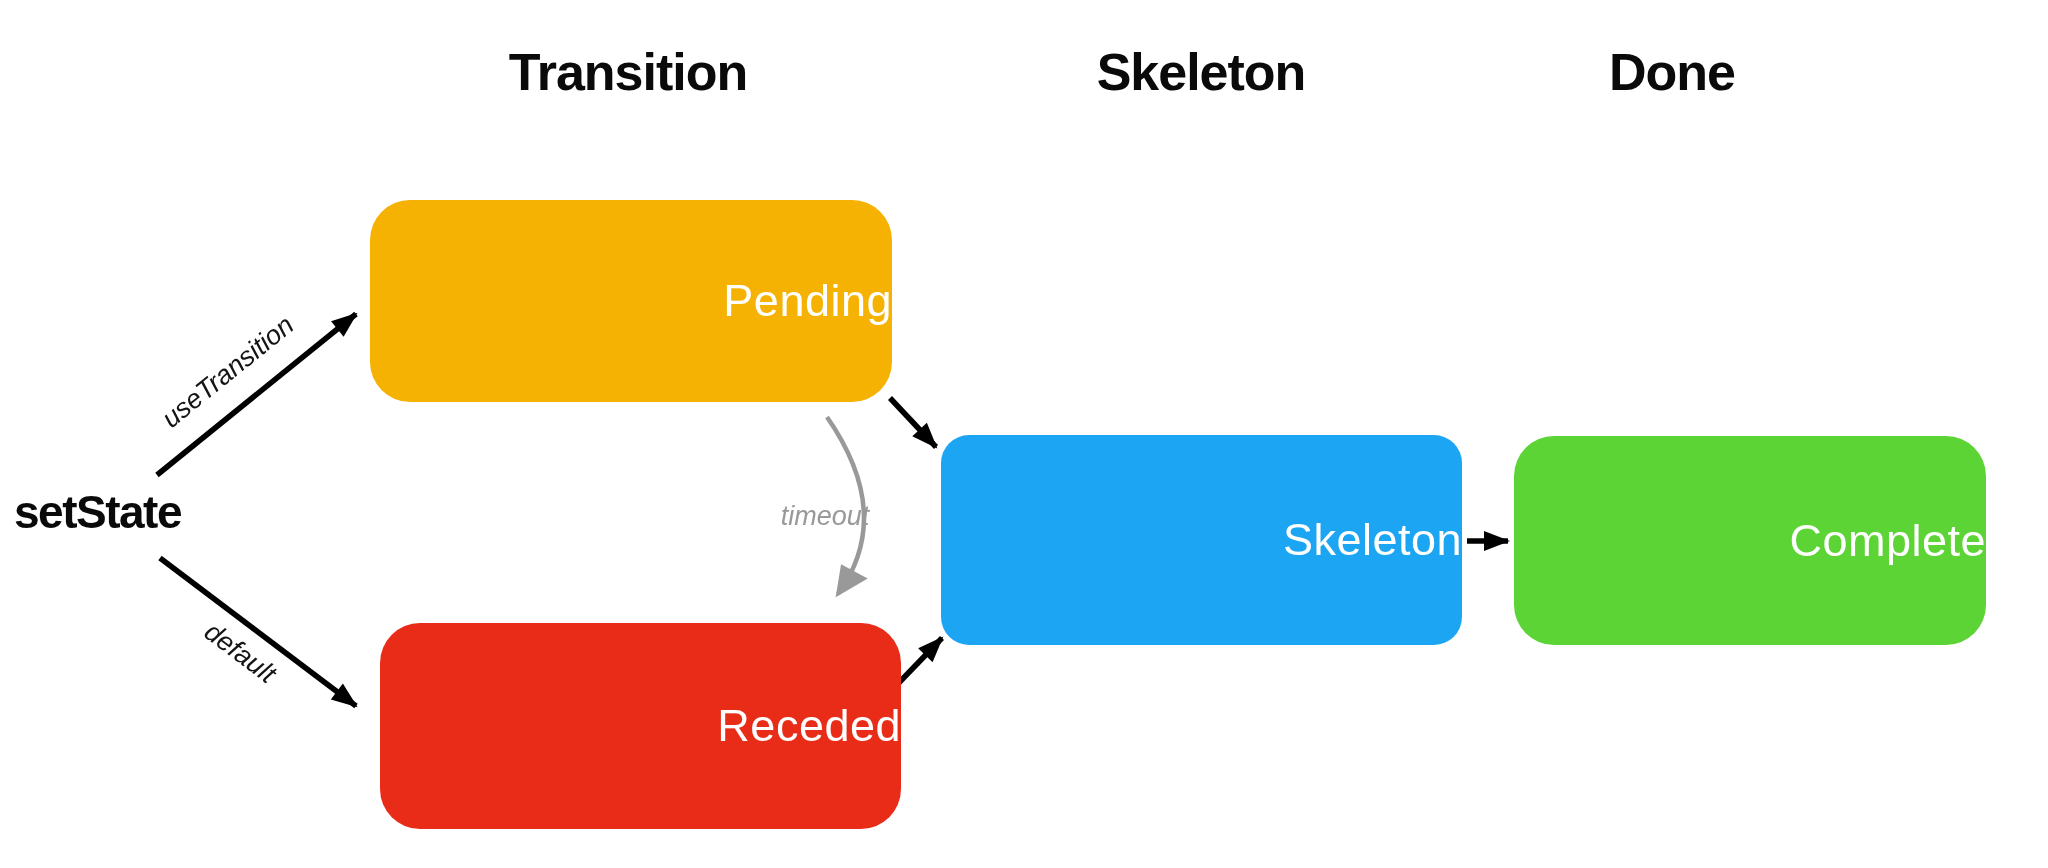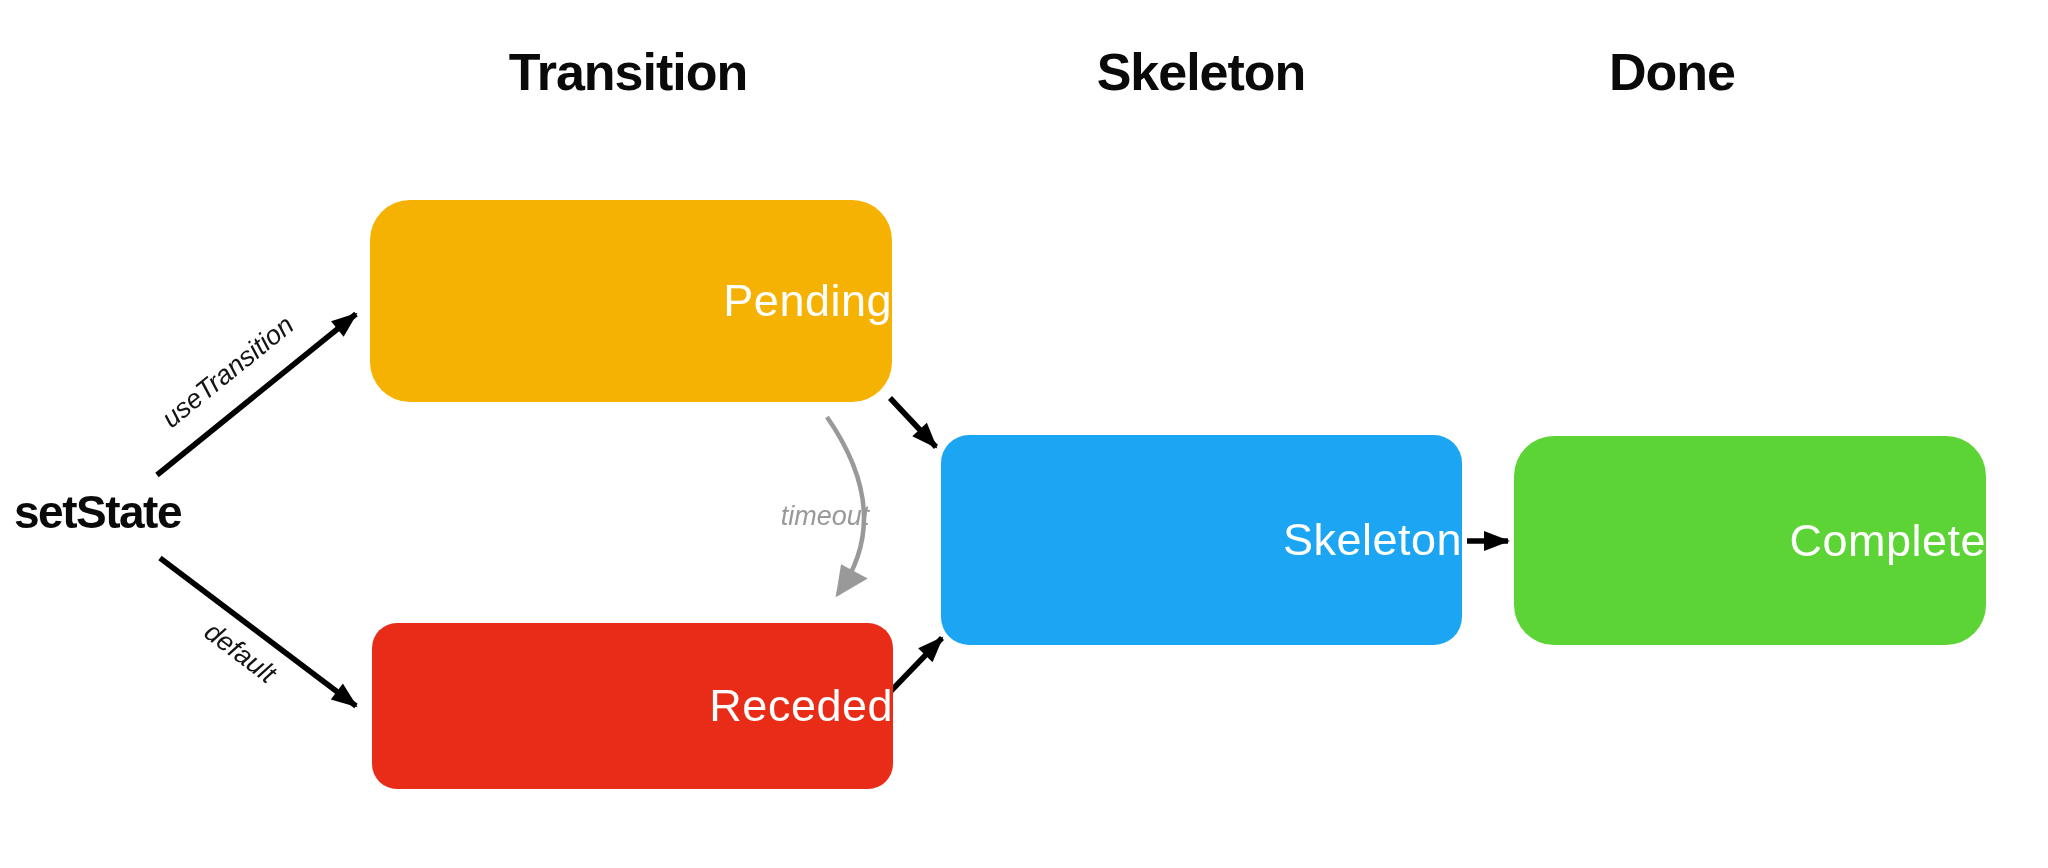--- a/index.html
+++ b/index.html
@@ -41,21 +41,21 @@
     border-radius: 40px;
     display: flex;
     align-items: center;
     justify-content: flex-end;
     color: #ffffff;
     font-size: 45px;
     font-weight: 400;
     letter-spacing: 0.5px;
   }
   .node-pending  { left: 370px;  top: 200px; width: 522px; height: 202px; }
-  .node-receded  { left: 372px;  top: 623px; width: 521px; height: 166px; border-radius: 25px; }
+  .node-receded  { left: 380px;  top: 623px; width: 521px; height: 206px; }
   .node-skeleton { left: 941px;  top: 435px; width: 521px; height: 210px; }
   .node-complete { left: 1514px; top: 436px; width: 472px; height: 209px; }
 
   .edge-label {
     position: absolute;
     font-style: italic;
     font-size: 27px;
     color: #141414;
     white-space: nowrap;
   }

